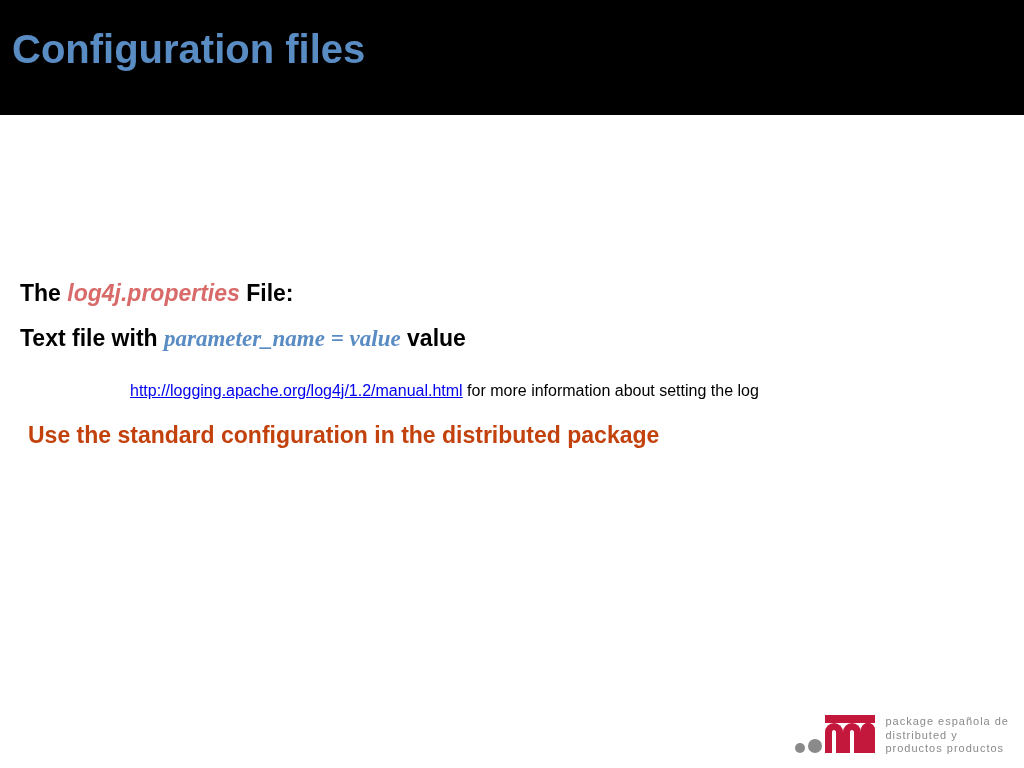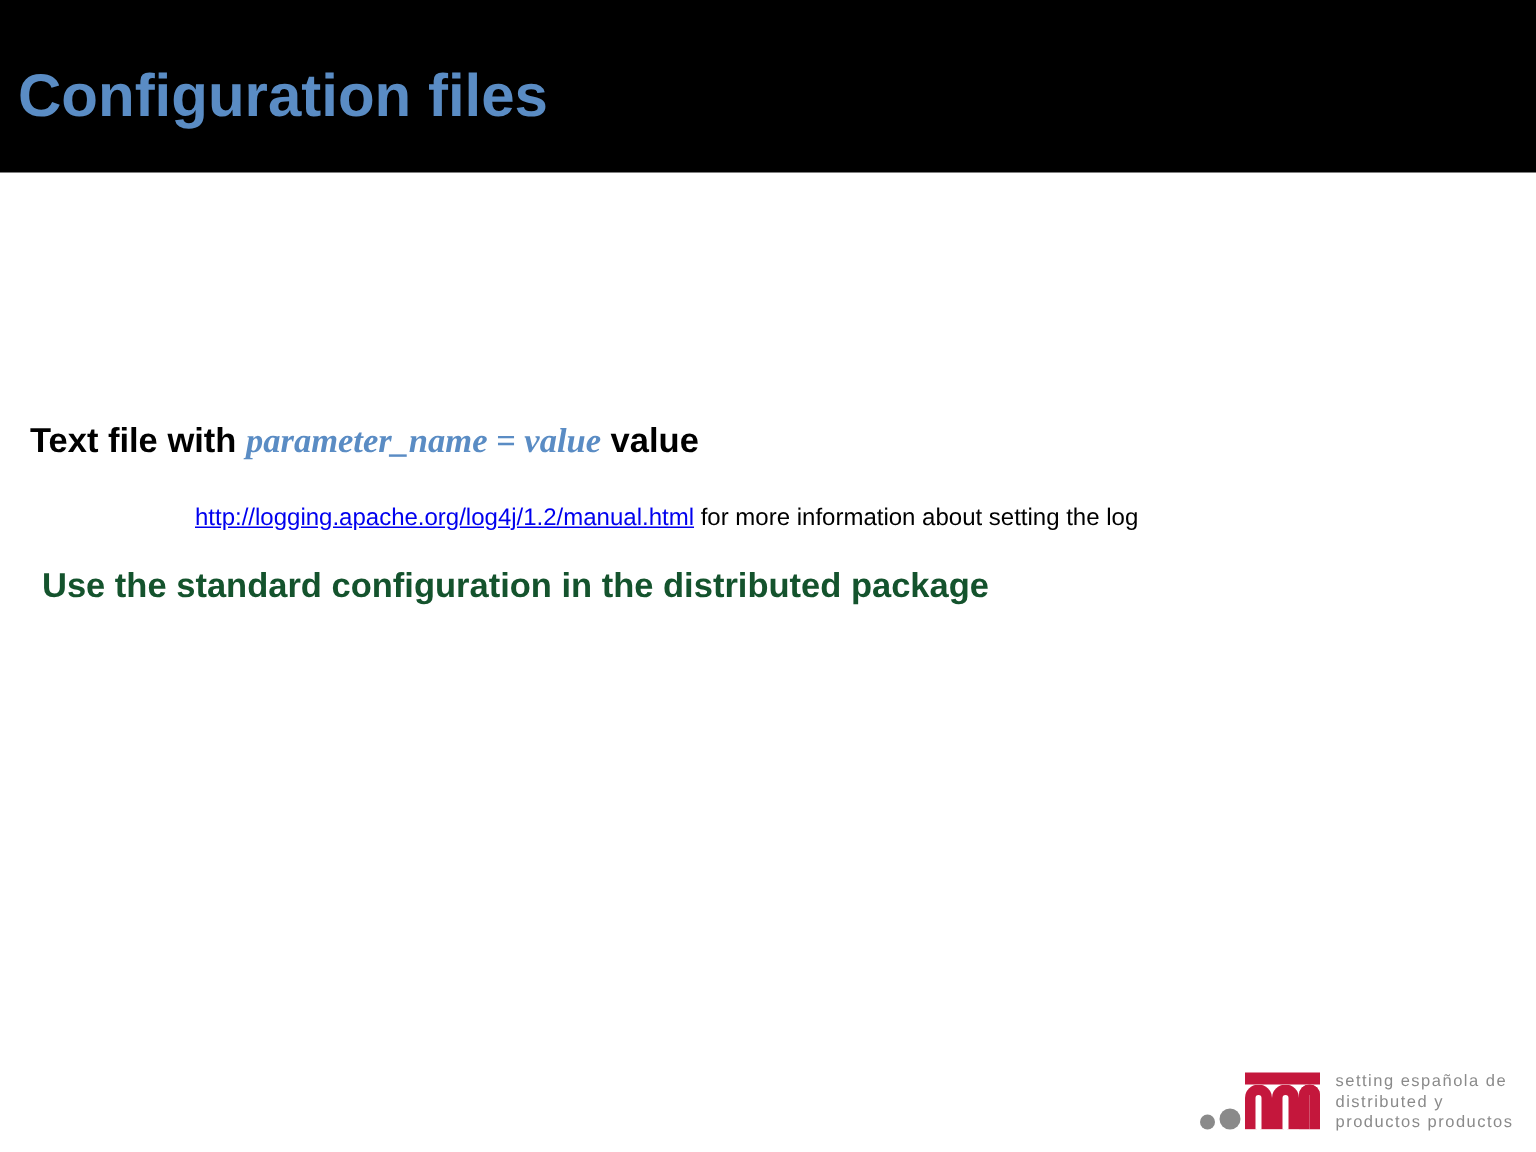--- a/index.html
+++ b/index.html
@@ -1,46 +1,49 @@
 <!DOCTYPE html>
 <html><head>
 <meta charset="utf-8">
 <style>
   * { margin: 0; padding: 0; box-sizing: border-box; }
   html, body { width: 1024px; height: 768px; font-family: Arial, Helvetica, sans-serif; background: #fff; overflow: hidden; }
-  .header { background: #000; width: 100%; height: 115px; display: flex; align-items: flex-end; padding: 0 0 28px 12px; }
+  .header { background: #000; width: 100%; height: 115px; display: flex; align-items: center; padding: 0 0 16px 12px; }
   .title { color: #5a8cc4; font-size: 40px; font-weight: bold; }
   .body { padding: 165px 20px 0 20px; }
   .line1 { font-size: 23px; font-weight: bold; color: #000; margin-bottom: 18px; }
   .log4j { color: #d96a6a; font-style: italic; font-weight: bold; }
   .line2 { font-size: 23px; font-weight: bold; color: #000; margin-bottom: 30px; }
   .param { color: #5a8cc4; font-style: italic; font-weight: bold; font-family: Liberation Serif, serif; }
   .line3 { font-size: 16px; color: #000; margin-left: 110px; margin-bottom: 22px; }
   .line3 a { color: #0000ee; text-decoration: underline; }
-  .line4 { font-size: 23px; font-weight: bold; color: #14532d; margin-left: 8px; }
+  .line4 { font-size: 23px; font-weight: bold; color: #c2410c; margin-left: 8px; }
   .footer { position: absolute; bottom: 12px; right: 15px; display: flex; align-items: center; gap: 10px; }
   .logo-mark { display: flex; align-items: flex-end; gap: 3px; }
   .dot-small { width: 10px; height: 10px; border-radius: 50%; background: #8a8a8a; }
   .dot-big { width: 14px; height: 14px; border-radius: 50%; background: #8a8a8a; }
   .m-shape { position: relative; width: 50px; height: 36px; }
   .m-shape .arch { position: absolute; bottom: 0; width: 18px; height: 30px; border: 7px solid #c4173c; border-bottom: none; border-radius: 14px 14px 0 0; }
   .m-shape .a1 { left: 0; }
   .m-shape .a2 { left: 18px; }
   .m-shape .a3 { left: 36px; width: 14px; }
   .m-shape .bar { position: absolute; top: -2px; left: 0; width: 50px; height: 8px; background: #c4173c; }
   .logo-text { color: #8a8a8a; font-size: 11px; line-height: 1.25; letter-spacing: 1px; }
 </style>
 </head>
 <body>
 
 <div class="header">
   <div class="title">Configuration files</div>
 </div>
 
 <div class="body">
+  <div class="line1">
+    <span>The </span><span class="log4j">log4j.properties</span><span> File:</span>
+  </div>
   <div class="line2">
     <span>Text file with </span><span class="param">parameter_name = value</span><span> value</span>
   </div>
   <div class="line3">
     <a href="#">http://logging.apache.org/log4j/1.2/manual.html</a><span> for more information about setting the log</span>
   </div>
   <div class="line4">Use the standard configuration in the distributed package</div>
 </div>
 
 <div class="footer">
@@ -48,17 +51,17 @@
     <div class="dot-small"></div>
     <div class="dot-big"></div>
     <div class="m-shape">
       <div class="bar"></div>
       <div class="arch a1"></div>
       <div class="arch a2"></div>
       <div class="arch a3"></div>
     </div>
   </div>
   <div class="logo-text">
-    <div>setting española de</div>
+    <div>package española de</div>
     <div>distributed y</div>
     <div>productos productos</div>
   </div>
 </div>
 
 </body></html>

